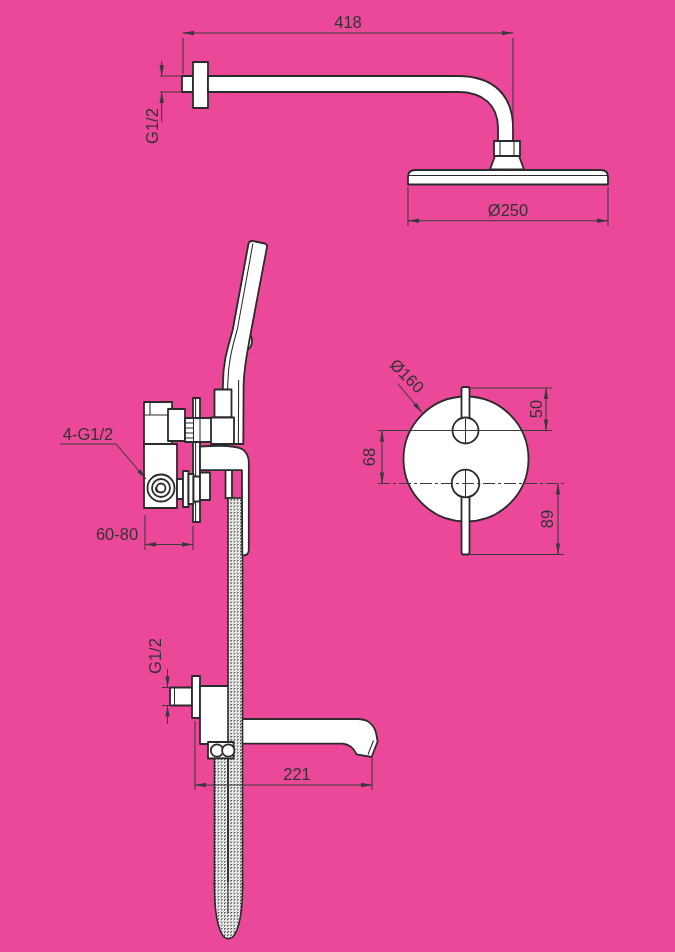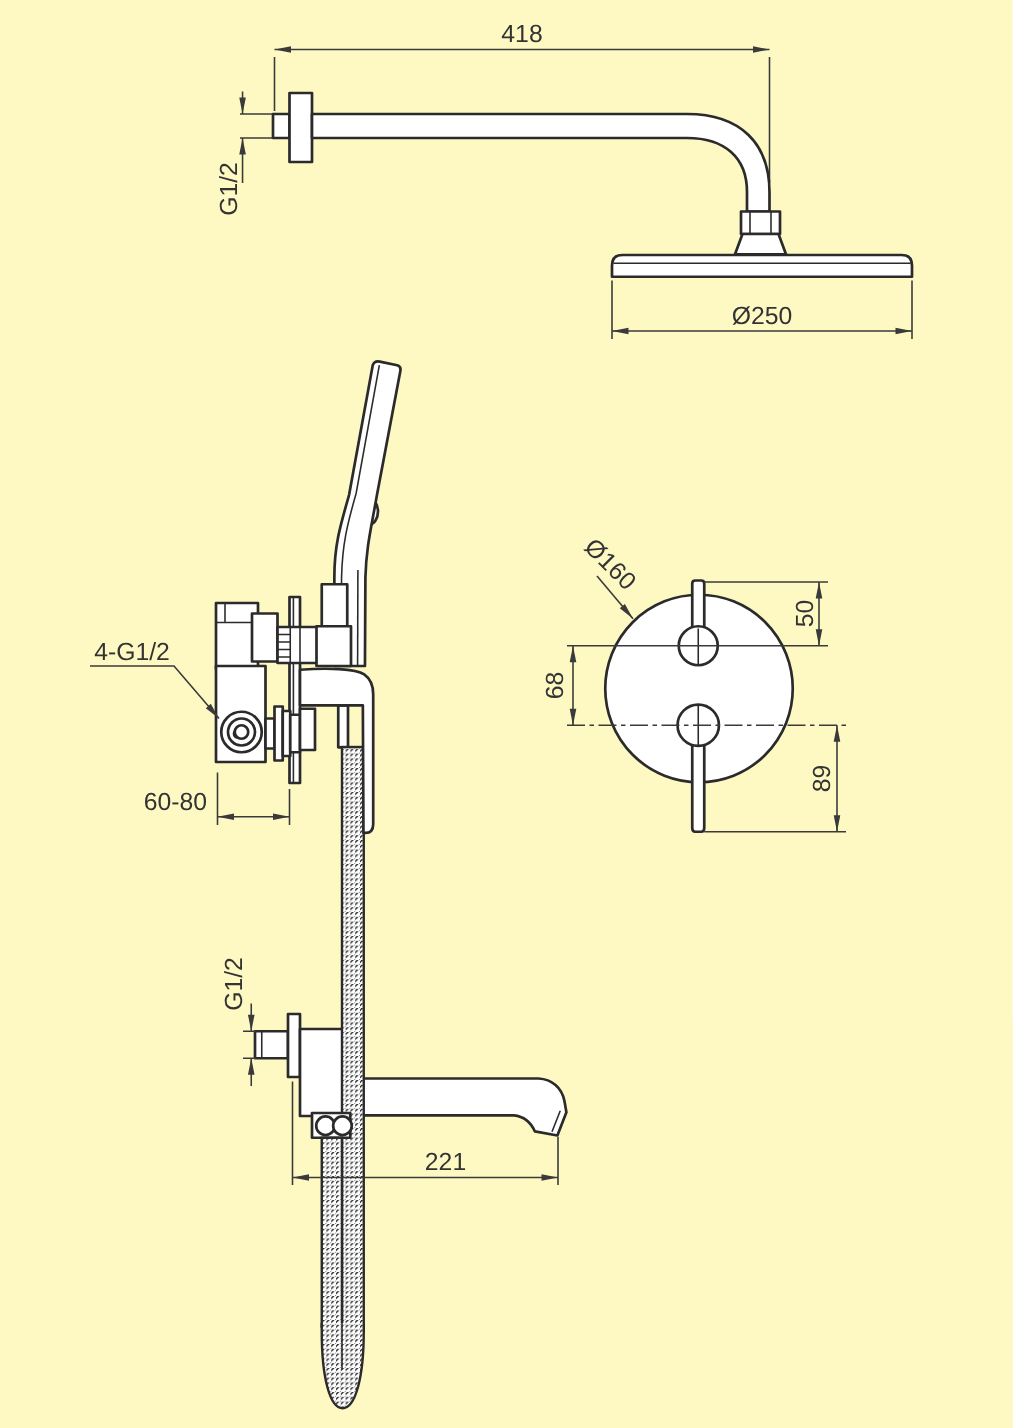--- a/index.html
+++ b/index.html
@@ -1,16 +1,16 @@
 <!DOCTYPE html>
 <html><head>
 <meta charset="utf-8">
 <style>
   html,body{margin:0;padding:0;background:#fcfcfc;}
-  .stage{width:675px;height:952px;position:relative;background:#fef9c3;overflow:hidden;
+  .stage{width:675px;height:952px;position:relative;background:#ec4899;overflow:hidden;
          font-family:"Liberation Sans", sans-serif;}
   svg{display:block;}
   .part{fill:#ffffff;stroke:#2b2b2b;stroke-width:1.8;stroke-linejoin:round;}
   .thin{fill:none;stroke:#2b2b2b;stroke-width:1.05;}
   .dim{fill:none;stroke:#3a3a3a;stroke-width:1.05;}
   .cl{fill:none;stroke:#3a3a3a;stroke-width:1.05;stroke-dasharray:12 3 3 3;}
   .arrow{fill:#3a3a3a;stroke:none;}
   .lbl{font:16.5px "Liberation Sans", sans-serif;fill:#333333;}
   .hose{stroke:#2b2b2b;stroke-width:1.6;}
 </style>

